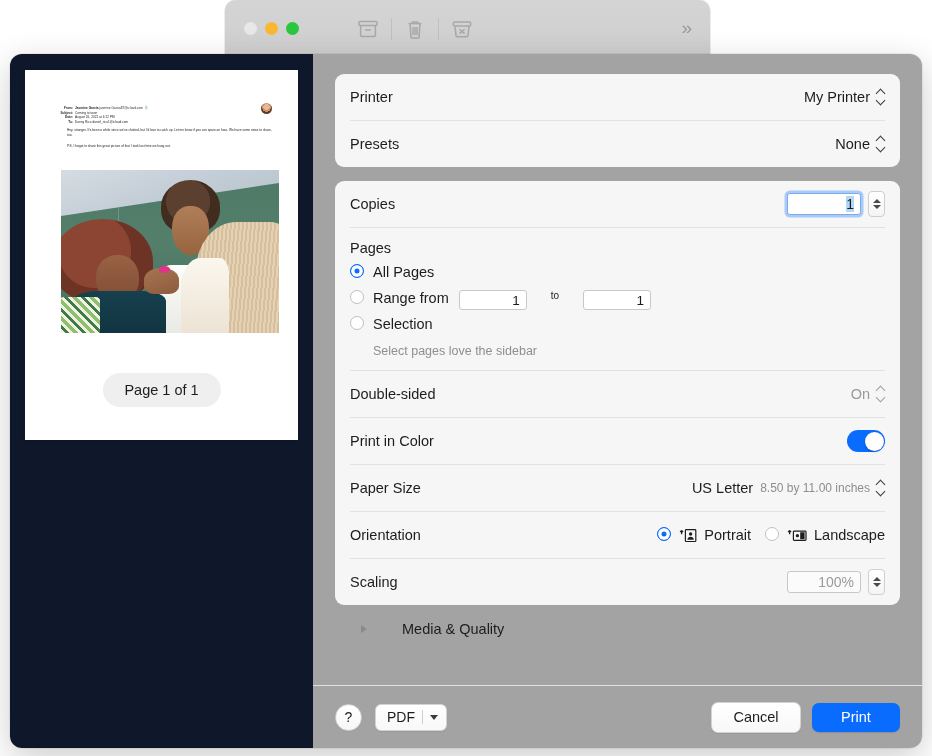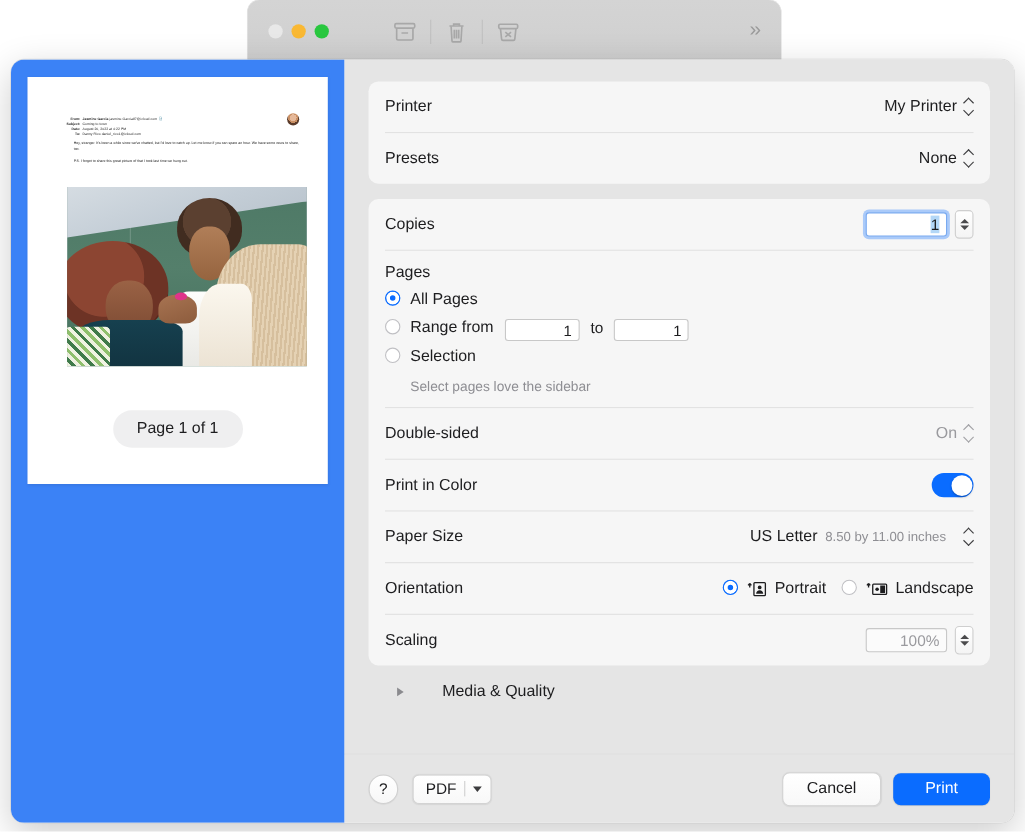--- a/index.html
+++ b/index.html
@@ -74,21 +74,21 @@
     background: #ffffff;
     border-radius: 12px;
     box-shadow: 0 10px 34px rgba(0,0,0,0.20), 0 0 0 0.5px rgba(0,0,0,0.12);
     overflow: hidden;
     display: flex;
   }
 
   
   .preview-pane {
     width: 303px;
-    background: #3b82f6;
+    background: #0f172a;
     position: relative;
     flex: none;
   }
   .page-sheet {
     position: absolute;
     left: 15px;
     top: 16px;
     width: 273px;
     height: 370px;
     background: #ffffff;
@@ -218,21 +218,21 @@
     padding: 0 22px;
     display: flex;
     align-items: center;
     font-size: 14.5px;
     color: #1d1d1f;
   }
 
   
   .options-pane {
     flex: 1;
-    background: #e5e5e5;
+    background: #a3a3a3;
     display: flex;
     flex-direction: column;
     min-width: 0;
   }
   .opt-scroll {
     flex: 1;
     padding: 20px 22px 0 22px;
     min-width: 0;
   }
   .card {
@@ -258,21 +258,21 @@
   .row .spacer { flex: 1; }
   .row .value {
     font-size: 14.5px;
     color: #1d1d1f;
     margin-right: 6px;
   }
   .row .value.dim { color: #9a9a9e; }
   .row .subvalue {
     font-size: 12px;
     color: #8e8e93;
-    margin-right: 16px;
+    margin-right: 6px;
   }
 
   .chev-ud {
     width: 9px; height: 18px; flex: none;
     position: relative;
   }
   .chev-ud:before, .chev-ud:after {
     content:""; position:absolute; left:0; width:9px; height:5px;
   }
   .chev-ud:before {
@@ -344,21 +344,21 @@
     background: #0a6cff; border-color:#0a6cff;
     box-shadow: inset 0 0 0 3.5px #ffffff, inset 0 0 0 4.6px #0a6cff;
   }
   .range-inp {
     width: 68px; height: 20px;
     background:#fff; border:1px solid #c8c8c8; border-radius:3px;
     display:flex; align-items:center; justify-content:flex-end;
     padding-right:6px; font-size:13.5px; color:#1d1d1f;
     margin-left: 10px; box-sizing:border-box;
   }
-  .to-lbl { margin: 0 10px; font-size:14px; color:#1d1d1f; }
+  .to-lbl { margin: 0 24px; font-size:10px; color:#1d1d1f; }
   .hint {
     font-size: 12.5px; color:#8e8e93; margin-left: 23px; margin-top: 2px;
   }
 
   
   .toggle {
     width: 38px; height: 22px; border-radius: 11px;
     background: #0a6cff; position: relative; flex:none;
   }
   .toggle .knob {

